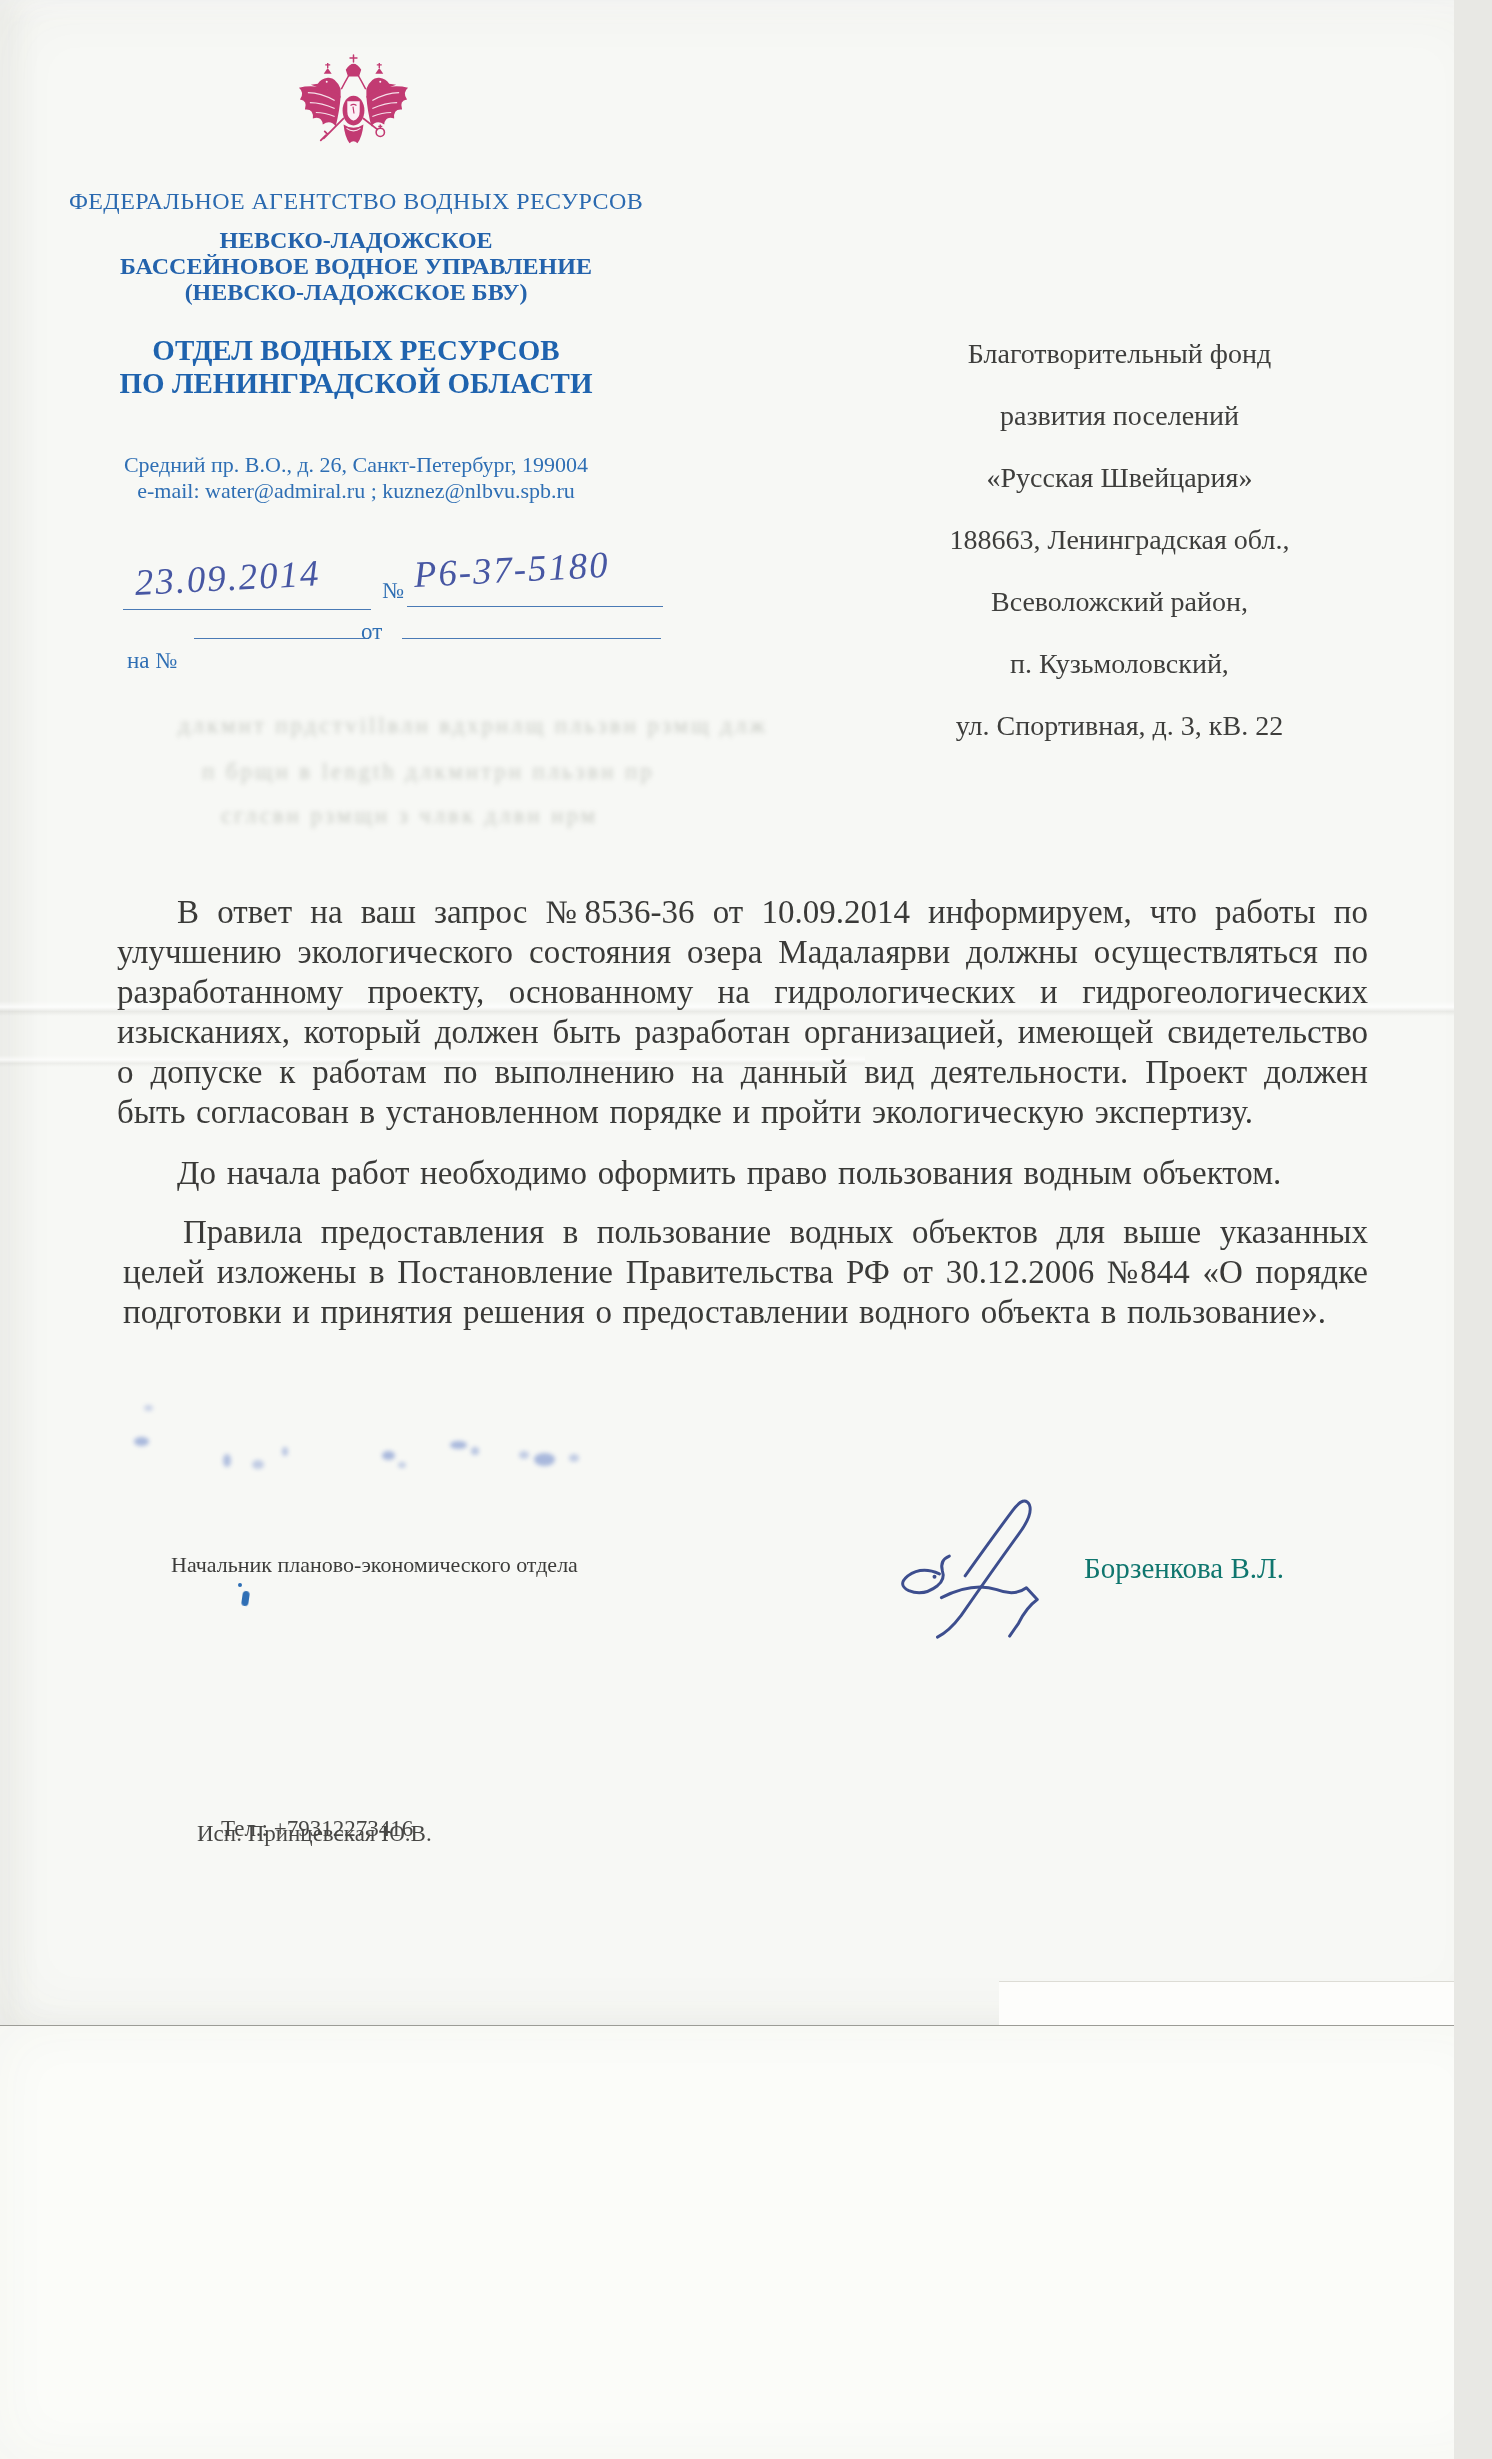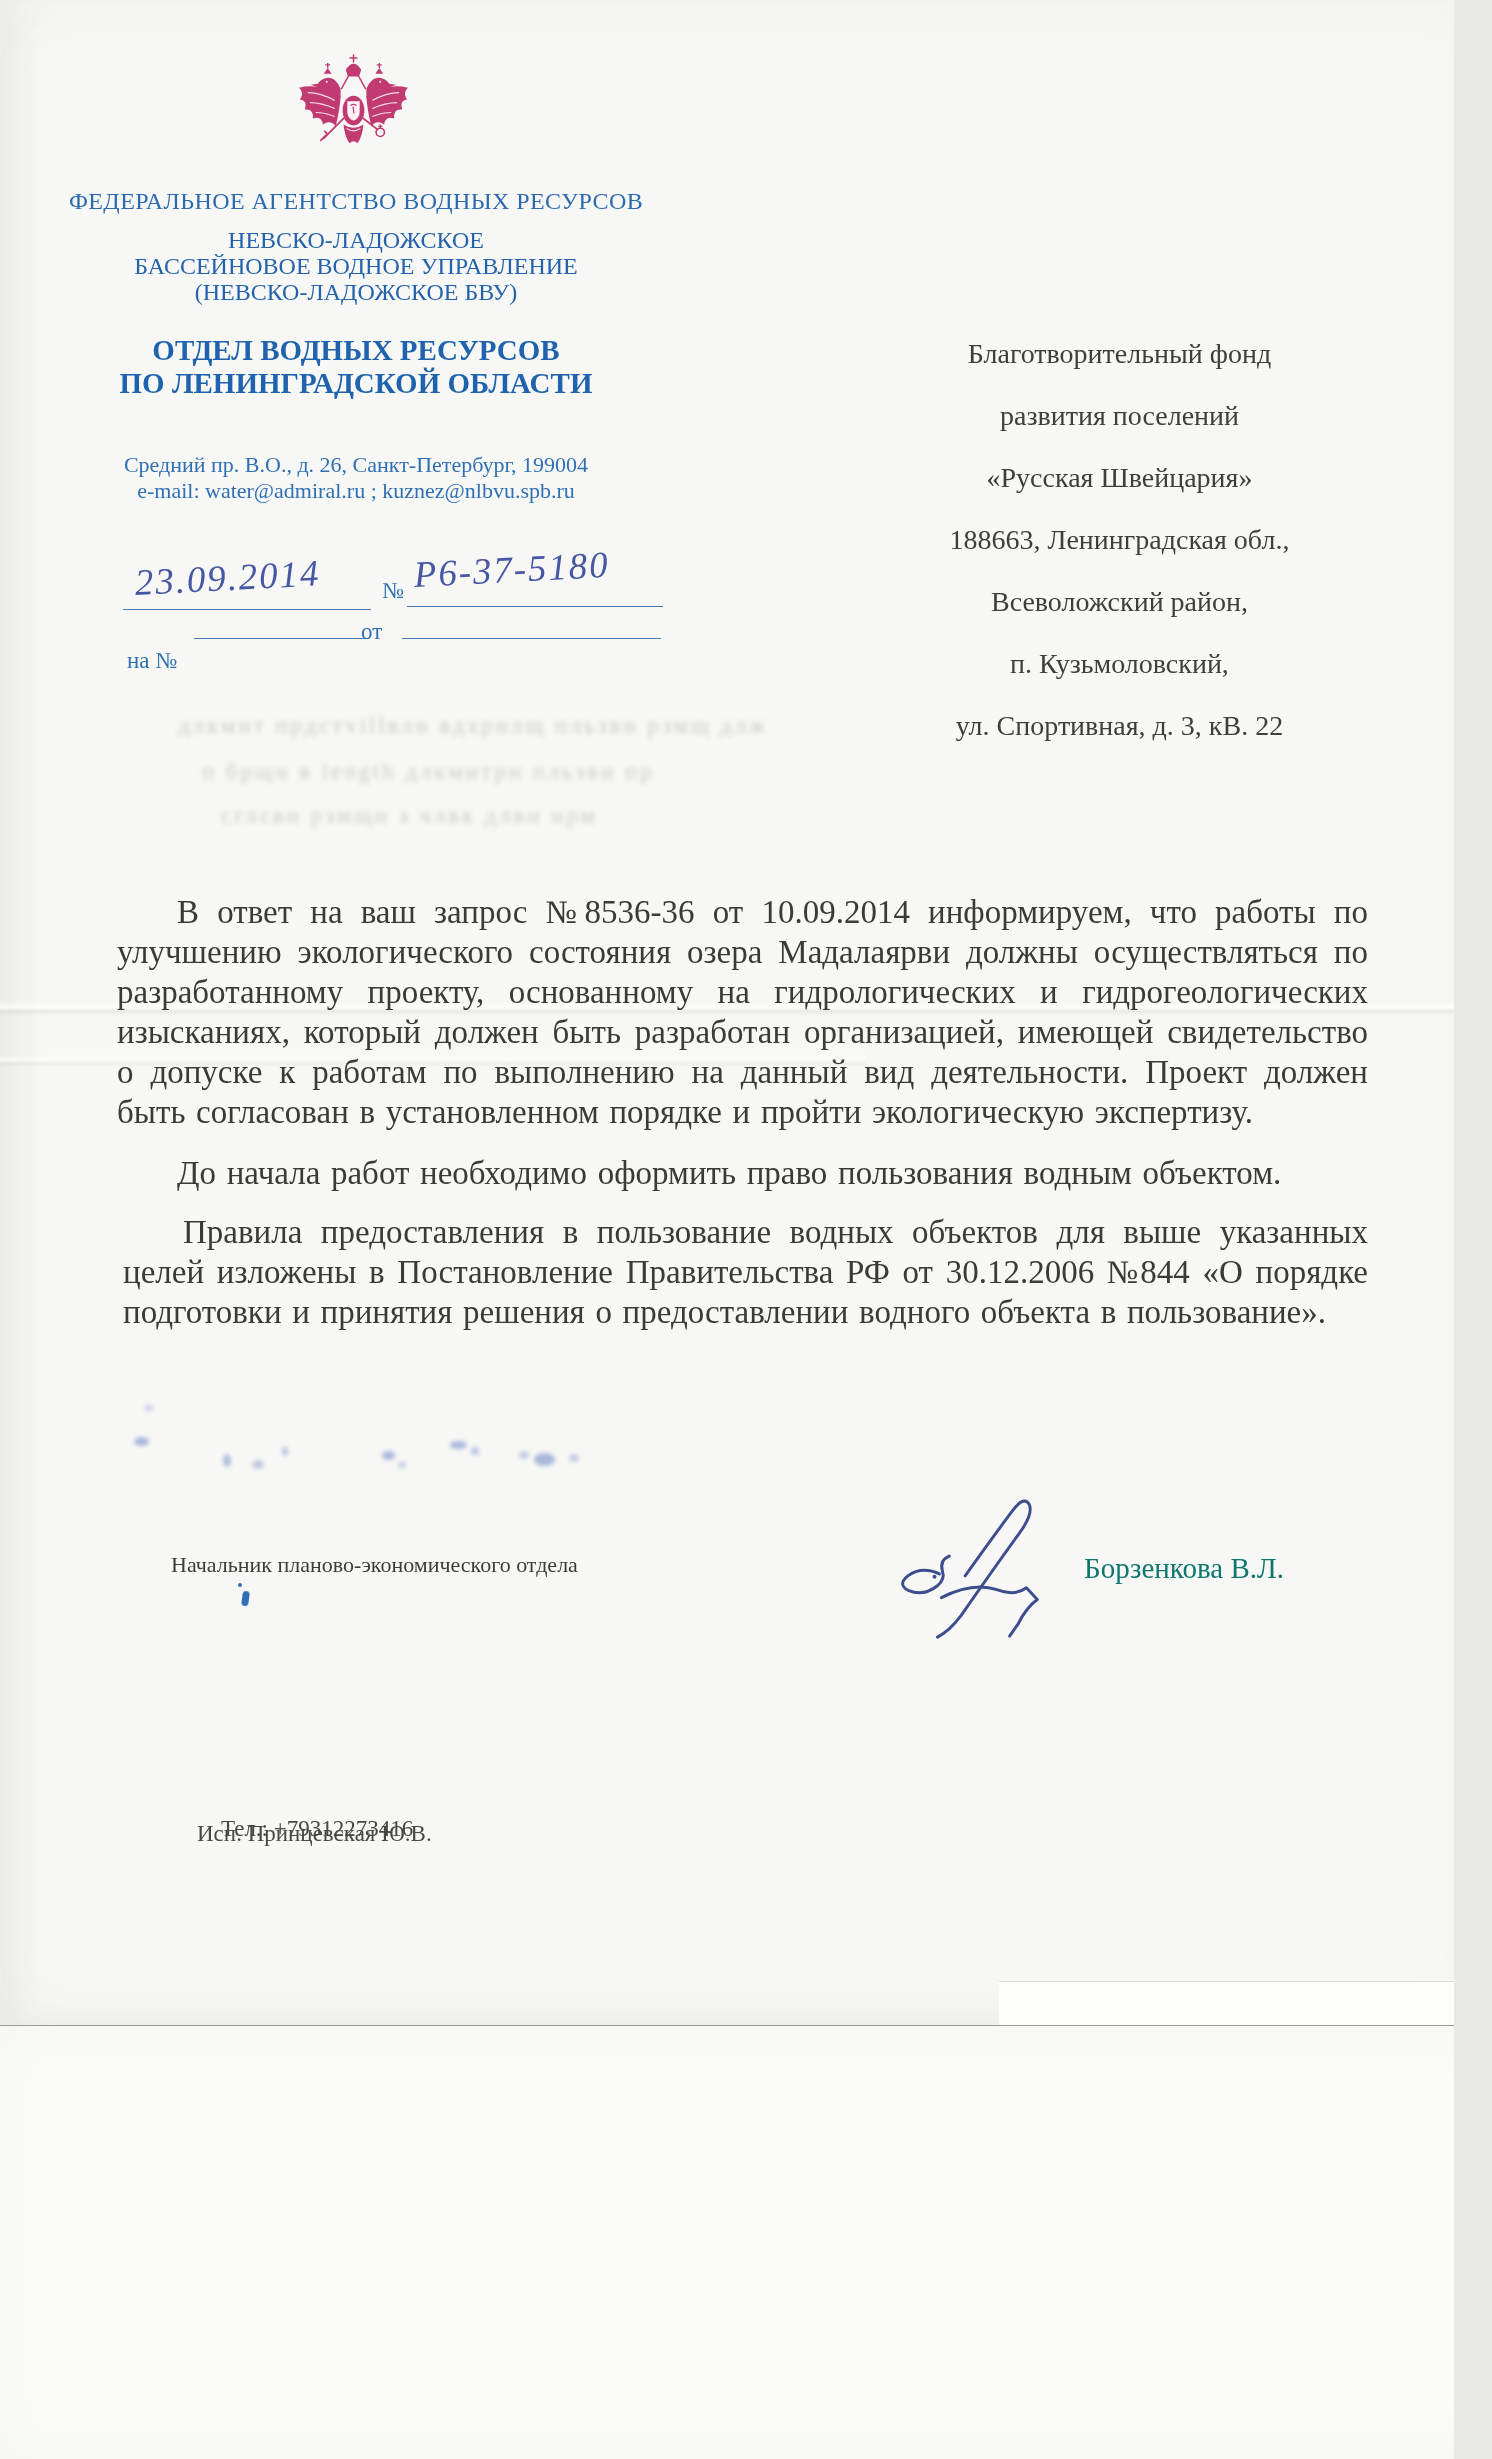--- a/index.html
+++ b/index.html
@@ -19,21 +19,21 @@
     box-shadow:inset 0 0 58px rgba(70,70,60,.04);
   }
   .under-corner{
     position:absolute;left:999px;top:1981px;width:494px;height:44px;
     background:#fdfdfb;border-top:1px solid #dddcd5;
   }
   .abs{position:absolute;}
   
   .lh-center{left:58px;width:596px;text-align:center;color:#2b6ab0;}
   .lh-agency{top:188px;font-size:24px;letter-spacing:0.4px;}
-  .lh-org{top:227px;font-size:24px;font-weight:normal;line-height:26px;color:#2463ac;}
+  .lh-org{top:227px;font-size:24px;font-weight:bold;line-height:26px;color:#2463ac;}
   .lh-dept{top:334px;font-size:29px;font-weight:bold;line-height:33px;color:#1f63ae;}
   .lh-addr{top:452px;font-size:22px;line-height:26px;color:#2f6fb4;}
   
   .hand{
     font-style:italic;color:#4757a3;font-size:37px;letter-spacing:1.9px;
     transform:rotate(-3deg);transform-origin:left bottom;white-space:nowrap;
   }
   .blue-print{color:#2f6fb4;font-size:23px;}
   .rule{border-bottom:1.9px solid #4a7ab5;height:0;}
   

